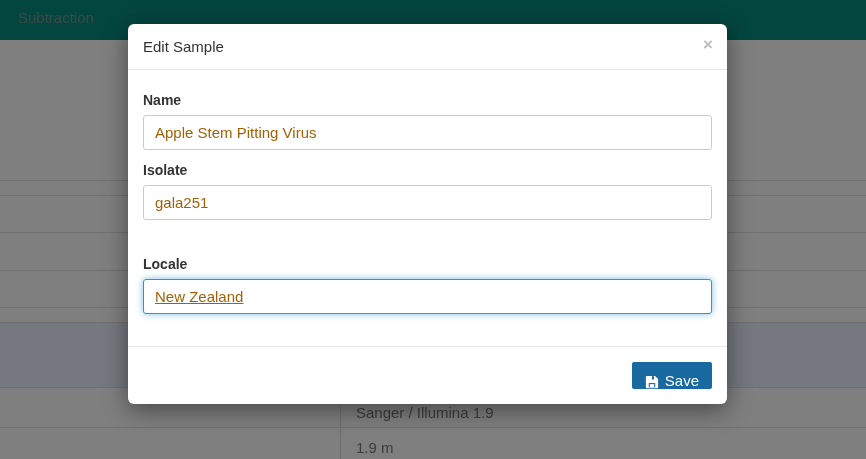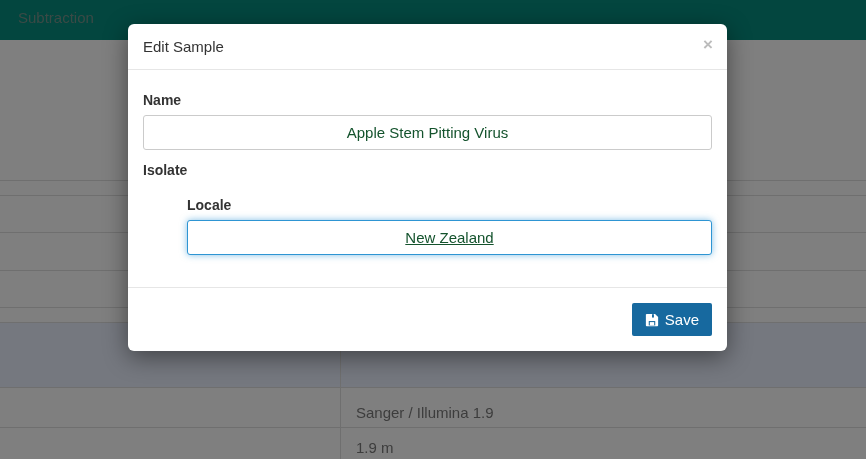--- a/index.html
+++ b/index.html
@@ -76,62 +76,61 @@
     position: absolute;
     right: 14px; top: 12px;
     font-size: 17px;
     font-weight: 700;
     color: #bcbcbc;
     cursor: pointer;
     line-height: 1;
   }
   .modal-body { padding: 22px 15px 32px 15px; }
   .form-group { margin-bottom: 12px; }
-  .form-group:last-child { margin-bottom: 0; margin-left: 44px; }
+  .form-group:last-child { margin-bottom: 0; }
   .form-group label {
     display: block;
     margin-bottom: 7px;
     font-size: 14px;
     font-weight: 700;
     color: #333333;
     line-height: 16px;
   }
   .form-group input {
     display: block;
     width: 100%;
     height: 35px;
     padding: 6px 11px;
     font-size: 15px;
     font-family: "Liberation Sans", sans-serif;
-    color: #14532d;
+    color: #a16207;
     background: #ffffff;
     border: 1px solid #cbcbcb;
     border-radius: 3px;
-    text-align: center;
   }
   .form-group input.focused {
     border: 1px solid #2e95d3;
     box-shadow: 0 0 7px rgba(46,149,211,0.6);
     outline: none;
   }
-  .two-col { display: flex; gap: 24px; }
+  .two-col { display: flex; gap: 24px; flex-direction: column; }
   .two-col .col { flex: 1; }
   .half { width: calc(50% - 8px); text-decoration: underline; }
 
   .modal-footer {
     border-top: 1px solid #e6e6e6;
     padding: 15px;
     display: flex;
     justify-content: flex-end;
   }
   .btn-save {
     display: inline-flex;
-    align-items: center;
+    align-items: flex-end;
     gap: 6px;
-    height: 33px;
+    height: 27px;
     padding: 0 13px;
     background: #17699f;
     color: #ffffff;
     font-size: 15px;
     font-family: "Liberation Sans", sans-serif;
     border: none;
     border-radius: 2px;
     cursor: pointer;
   }
   .btn-save svg { display: block; }
@@ -167,20 +166,21 @@
     <div class="modal-body">
 
       <div class="form-group">
         <label>Name</label>
         <input type="text" value="Apple Stem Pitting Virus" style="">
       </div>
 
       <div class="form-group two-col">
         <div class="col">
           <label>Isolate</label>
+          <input type="text" value="gala251" style="">
         </div>
         <div class="col">
         </div>
       </div>
 
       <div class="form-group">
         <label>Locale</label>
         <input type="text" class="focused half" value="New Zealand" style="">
       </div>
 

